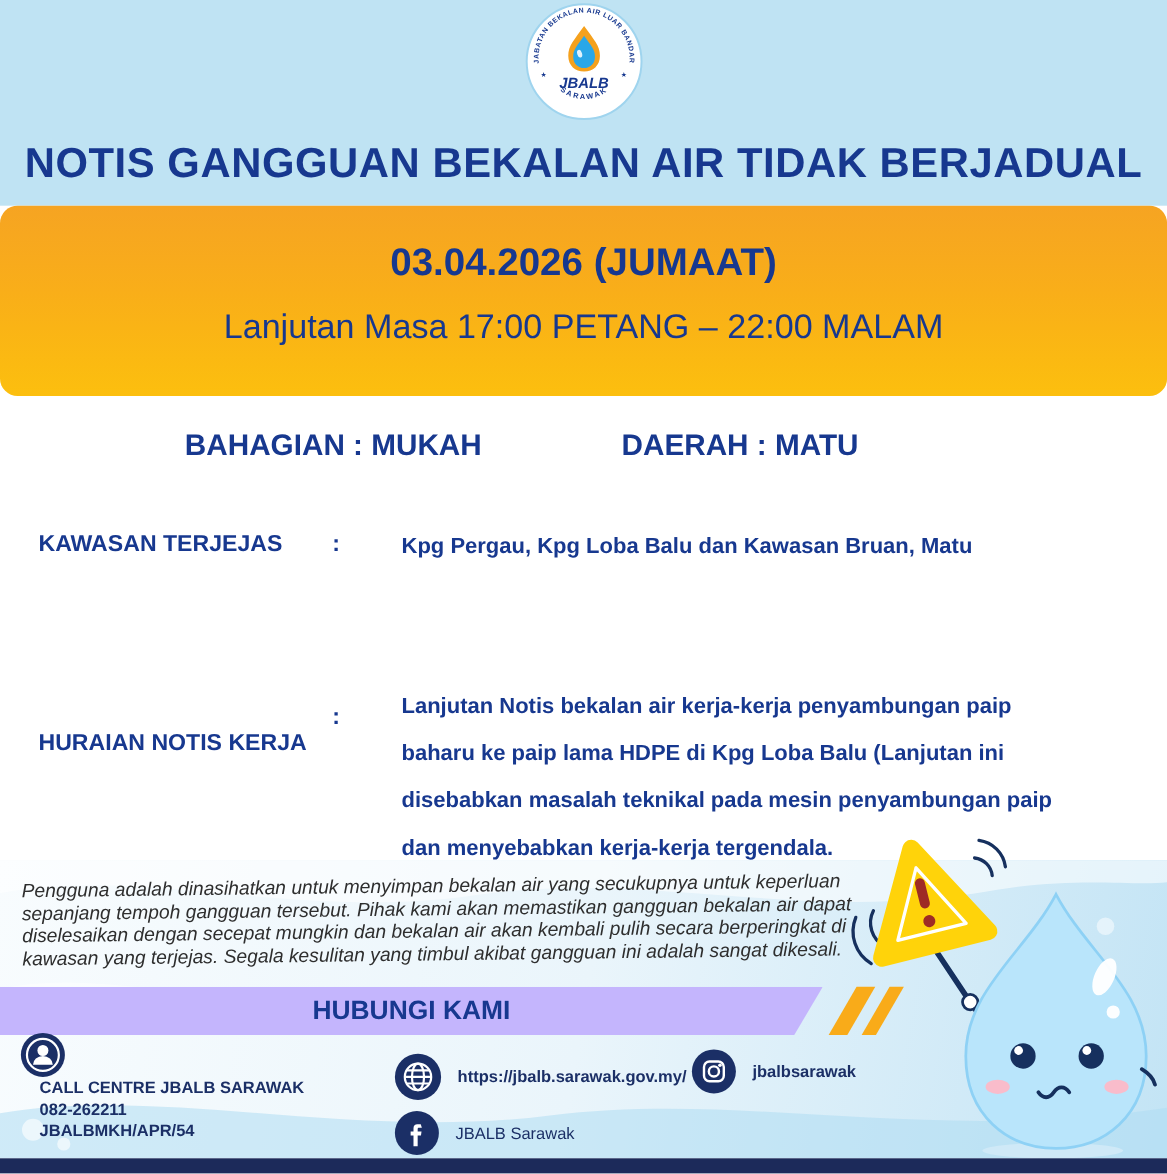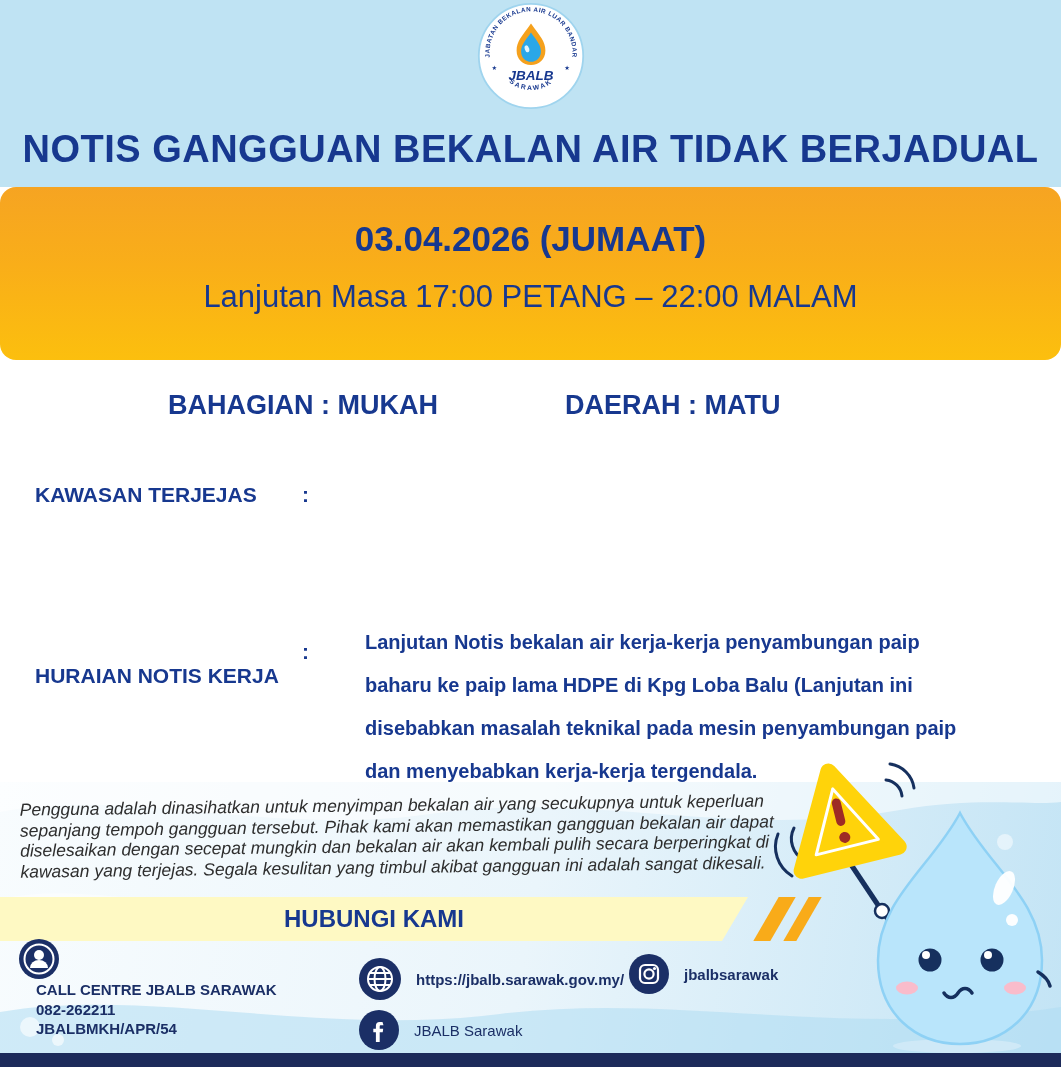--- a/index.html
+++ b/index.html
@@ -44,21 +44,21 @@
     z-index:0;
   }
   .advisory{
     position:absolute;left:20px;top:795px;width:758px;z-index:1;
     font-size:17.5px;font-style:italic;color:#2e2e2e;line-height:20.5px;
     transform:rotate(-0.7deg);
   }
   
   .hubungi-band{
     position:absolute;left:0;top:897px;width:748px;height:44px;z-index:1;
-    background:#fef9c3;
+    background:#c4b5fd;
     clip-path:polygon(0 0,100% 0,calc(100% - 26px) 100%,0 100%);
     display:flex;align-items:center;justify-content:center;
   }
   .hubungi-band span{font-size:24px;font-weight:bold;color:#17388f;}
   .stripe{position:absolute;top:897px;height:44px;background:#f9ab19;z-index:1;transform:skewX(-30deg);}
   .stripe1{left:766px;width:17px;}
   .stripe2{left:796px;width:13px;}
   
   .contact-item{position:absolute;z-index:2;display:flex;align-items:center;}
   .icon-circle{flex:0 0 auto;}
@@ -110,20 +110,21 @@
   <div class="orange-band">
     <div class="date-line">03.04.2026 (JUMAAT)</div>
     <div class="time-line">Lanjutan Masa 17:00 PETANG – 22:00 MALAM</div>
   </div>
 
   <div class="bahagian">BAHAGIAN : MUKAH</div>
   <div class="daerah">DAERAH : MATU</div>
 
   <div class="lbl kawasan-lbl">KAWASAN TERJEJAS</div>
   <div class="colon kawasan-colon">:</div>
+  <div class="kawasan-val">Kpg Pergau, Kpg Loba Balu dan Kawasan Bruan, Matu</div>
 
   <div class="lbl huraian-lbl">HURAIAN NOTIS KERJA</div>
   <div class="colon huraian-colon">:</div>
   <div class="huraian-val">Lanjutan Notis bekalan air kerja-kerja penyambungan paip baharu ke paip lama HDPE di Kpg Loba Balu (Lanjutan ini disebabkan masalah teknikal pada mesin penyambungan paip dan menyebabkan kerja-kerja tergendala.</div>
 
   <div class="water-bg">
     <svg width="1061" height="271" viewBox="0 0 1061 271">
       <path d="M0,30 C130,5 270,55 430,32 C590,8 730,58 900,28 C980,14 1030,24 1061,20 L1061,0 L0,0 Z" fill="#ffffff" opacity="0.55"></path>
       <path d="M0,230 C150,205 320,255 500,232 C680,210 840,258 1061,225 L1061,271 L0,271 Z" fill="#aedcf2" opacity="0.55"></path>
       <path d="M0,120 C90,100 180,140 300,118" stroke="#ffffff" stroke-width="6" fill="none" opacity="0.45" stroke-linecap="round"></path>

